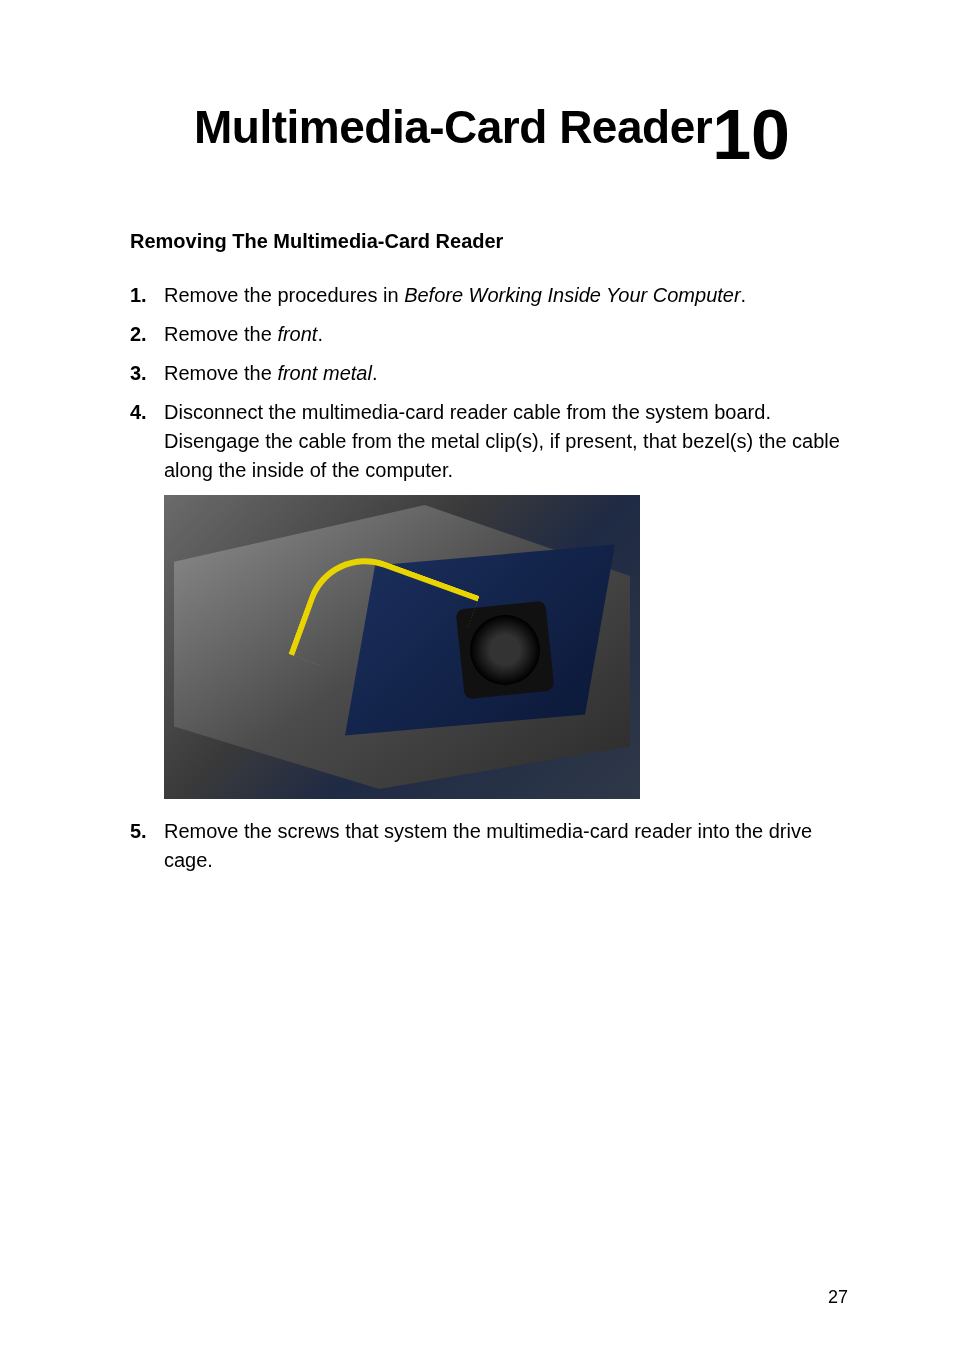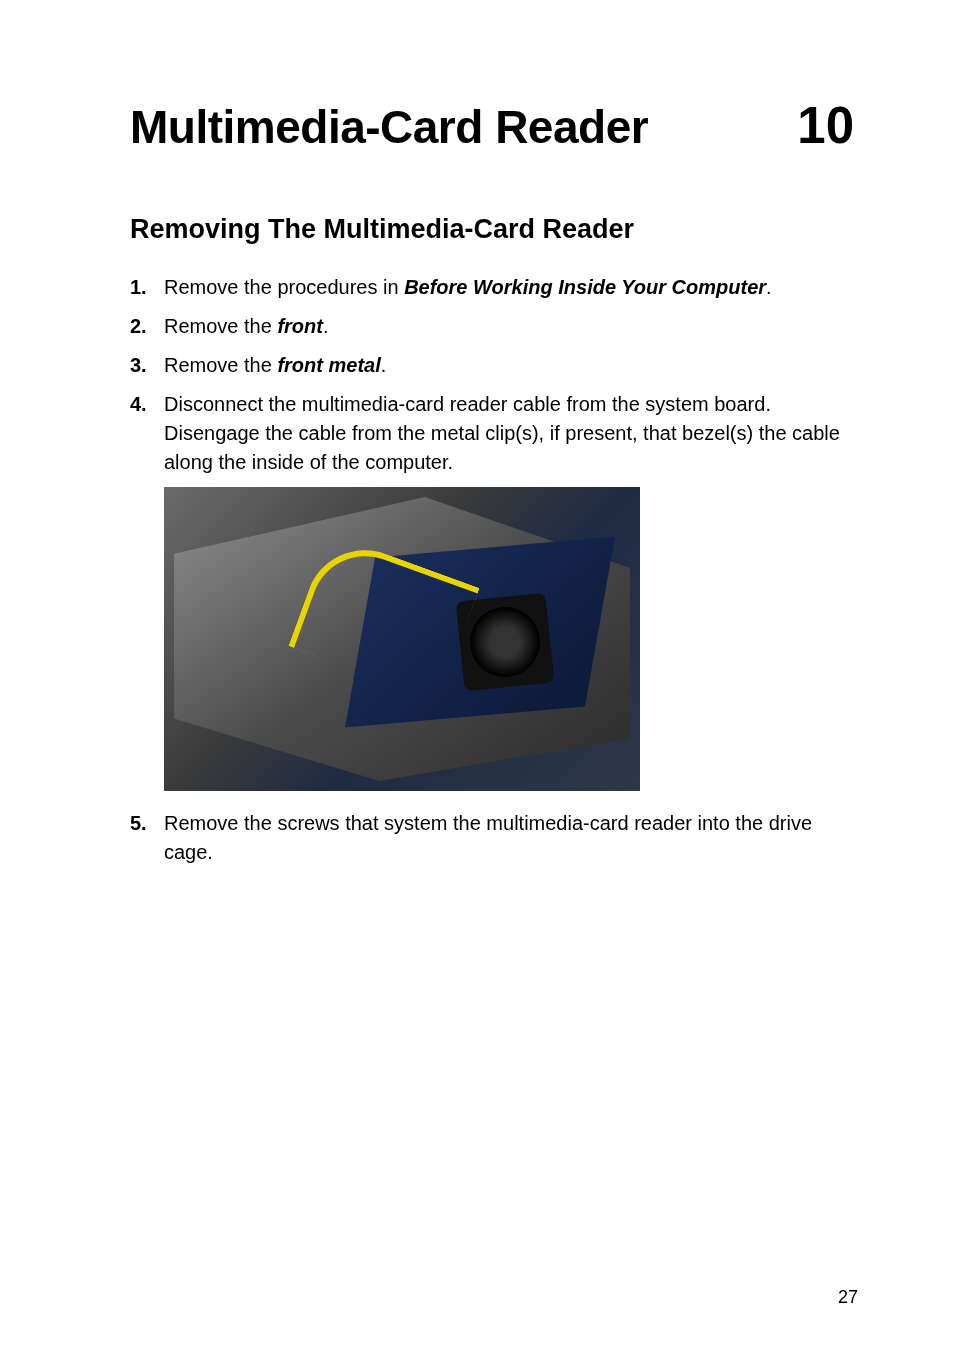--- a/index.html
+++ b/index.html
@@ -7,40 +7,40 @@
     width: 954px;
     height: 1366px;
     background: #ffffff;
     font-family: Arial, Helvetica, sans-serif;
     color: #000000;
     position: relative;
     padding: 100px 100px 60px 130px;
   }
   .header-row {
     display: flex;
-    justify-content: space-between;
+    justify-content: center;
     align-items: flex-start;
     margin-bottom: 60px;
   }
   .chapter-title {
     font-size: 46px;
     font-weight: bold;
     font-stretch: condensed;
     letter-spacing: -0.5px;
     font-family: "Arial Narrow", Arial, sans-serif;
   }
   .chapter-number {
-    font-size: 51px;
+    font-size: 70px;
     font-weight: bold;
     font-stretch: condensed;
     font-family: "Arial Narrow", Arial, sans-serif;
     line-height: 1;
   }
   .section-title {
-    font-size: 27px;
+    font-size: 20px;
     font-weight: bold;
     font-stretch: condensed;
     font-family: "Arial Narrow", Arial, sans-serif;
     margin-bottom: 28px;
   }
   .steps {
     list-style: none;
     counter-reset: step;
   }
   .step {
@@ -52,21 +52,21 @@
   .step-num {
     font-weight: bold;
     width: 34px;
     flex-shrink: 0;
     font-stretch: condensed;
     font-family: "Arial Narrow", Arial, sans-serif;
   }
   .step-body {
     flex: 1;
   }
-  .xref { font-style: italic; font-weight: bold; }
+  .xref { font-style: italic; }
   .figure-wrap {
     margin-top: 10px;
     margin-bottom: 18px;
     margin-left: 34px;
   }
   .figure {
     width: 476px;
     height: 304px;
     background: linear-gradient(135deg, #6b6b6b 0%, #3a3a3a 40%, #1f2a44 60%, #2f3848 100%);
     position: relative;
@@ -106,21 +106,21 @@
     width: 160px; height: 120px;
     border: 6px solid #e8d400;
     border-right: none;
     border-bottom: none;
     border-radius: 60px 0 0 0;
     transform: rotate(20deg);
   }
   .page-number {
     position: absolute;
     bottom: 58px;
-    right: 96px;
+    right: 106px;
     font-size: 18px;
   }
 </style>
 </head>
 <body>
 
 <div class="header-row">
   <h1 class="chapter-title">Multimedia-Card Reader</h1>
   <div class="chapter-number">10</div>
 </div>

